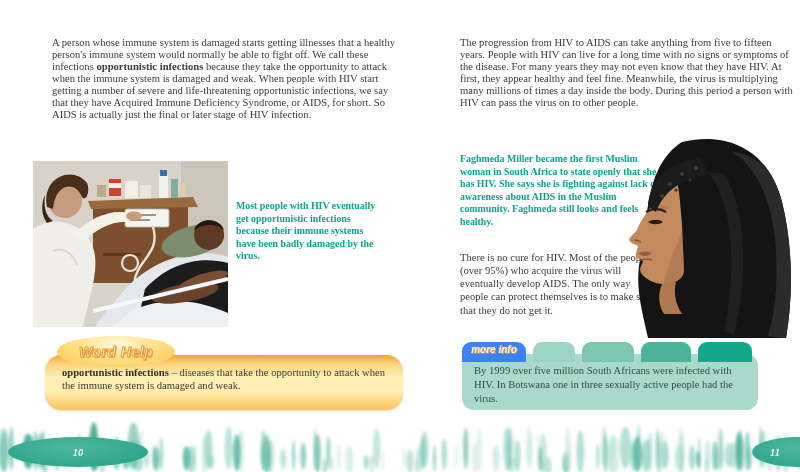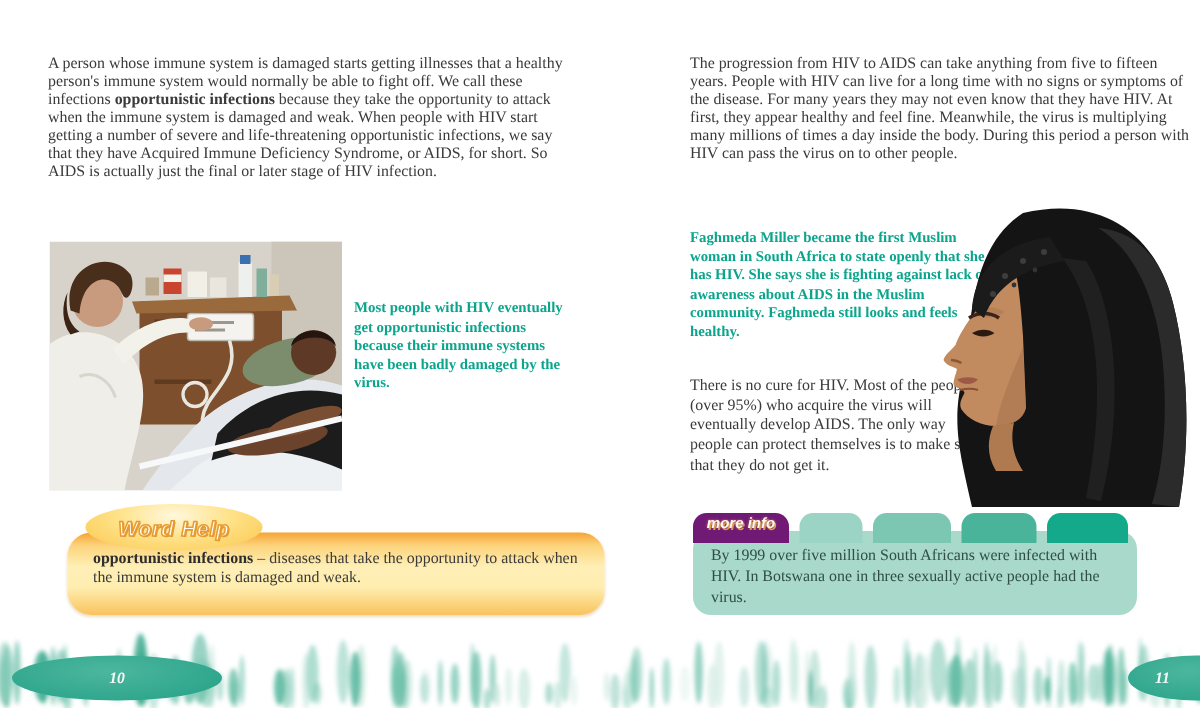--- a/index.html
+++ b/index.html
@@ -70,21 +70,21 @@
   .page-num{
     font-style:italic;font-weight:bold;font-size:10.5px;color:#f4fbf8;
   }
   #page-ellipse-right .page-num{margin-left:18px;}
 </style>
 </head>
 <body>
 
 <div id="spread">
 
-  <div class="abs body-text" style="left:32px;top:37px;width:352px;">
+  <div class="abs body-text" style="left:52px;top:37px;width:352px;">
     <span>A person whose immune system is damaged starts getting illnesses that a healthy person's immune system would normally be able to fight off. We call these infections </span><b>opportunistic infections</b><span> because they take the opportunity to attack when the immune system is damaged and weak. When people with HIV start getting a number of severe and life-threatening opportunistic infections, we say that they have Acquired Immune Deficiency Syndrome, or AIDS, for short. So AIDS is actually just the final or later stage of HIV infection.</span>
   </div>
 
   <svg id="left-photo" class="abs" viewBox="0 0 195 166" role="img" aria-label="A health worker in a white coat sits beside a hospital bed talking with a patient who is lying down">
     <rect x="0" y="0" width="195" height="166" fill="#d7d3cb"></rect>
     <rect x="148" y="0" width="47" height="110" fill="#ccc6ba"></rect>
 
     <rect x="60" y="40" width="95" height="82" fill="#7d4f2c"></rect>
     <polygon points="55,40 160,36 165,46 58,48" fill="#9a6a3c"></polygon>
     <rect x="70" y="52" width="38" height="3" fill="#5e3a1f"></rect>
@@ -172,21 +172,21 @@
     <circle cx="84" cy="36" r="2" fill="#3d3d3d"></circle>
       <circle cx="50" cy="64" r="2" fill="#3d3d3d"></circle>
     <circle cx="64" cy="58" r="1.6" fill="#333"></circle>
       <circle cx="78" cy="48" r="1.6" fill="#333"></circle>
 
     <path d="M50,152 C46,162 46,172 52,182 L70,182 C62,170 62,158 64,150 Z" fill="#b07a50"></path>
   </svg>
 
   <div id="more-info-body" class="abs"></div>
   <div id="more-info-tabs" class="abs">
-    <div class="mi-tab" style="width:64px;background:#701a75;">
+    <div class="mi-tab" style="width:64px;background:#3b82f6;">
       <div id="mi-tab-label">more info</div>
     </div>
     <div class="mi-tab" style="width:42px;background:#9bd3c4;"></div>
     <div class="mi-tab" style="width:52px;background:#7cc7b2;"></div>
     <div class="mi-tab" style="width:50px;background:#4ab49a;"></div>
     <div class="mi-tab" style="width:54px;background:#14a98a;"></div>
   </div>
   <div id="more-info-text" class="abs">By 1999 over five million South Africans were infected with HIV. In Botswana one in three sexually active people had the virus.</div>
 
   <svg id="bottom-band" class="abs" viewBox="0 0 800 52">

